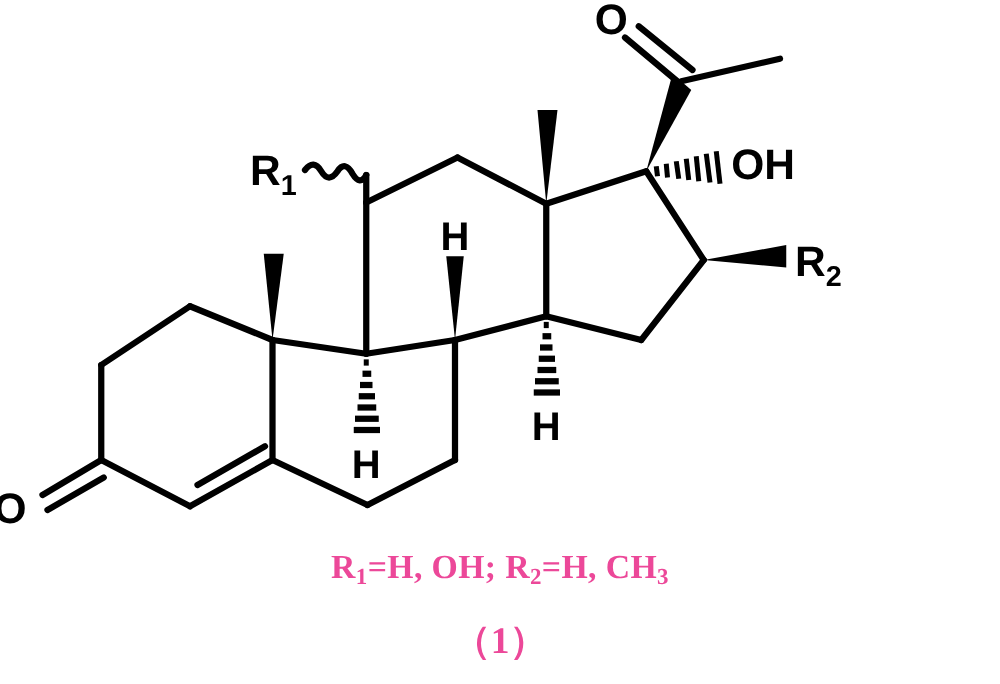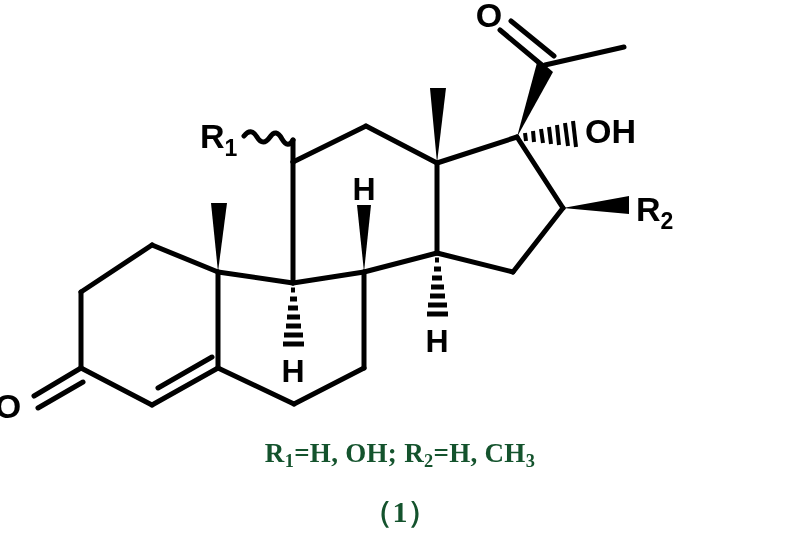--- a/index.html
+++ b/index.html
@@ -39,21 +39,21 @@
     width: 800px;
     height: 547px;
     pointer-events: none;
   }
   .caption-line {
     position: absolute;
     width: 100%;
     text-align: center;
     font-family: "Liberation Serif", serif;
     font-weight: 700;
-    color: #14532d;
+    color: #ec4899;
     white-space: nowrap;
   }
   #substituent-caption {
     top: 438px;
     font-size: 27px;
     letter-spacing: 0.3px;
   }
   #figure-number {
     top: 492px;
     font-size: 30px;

